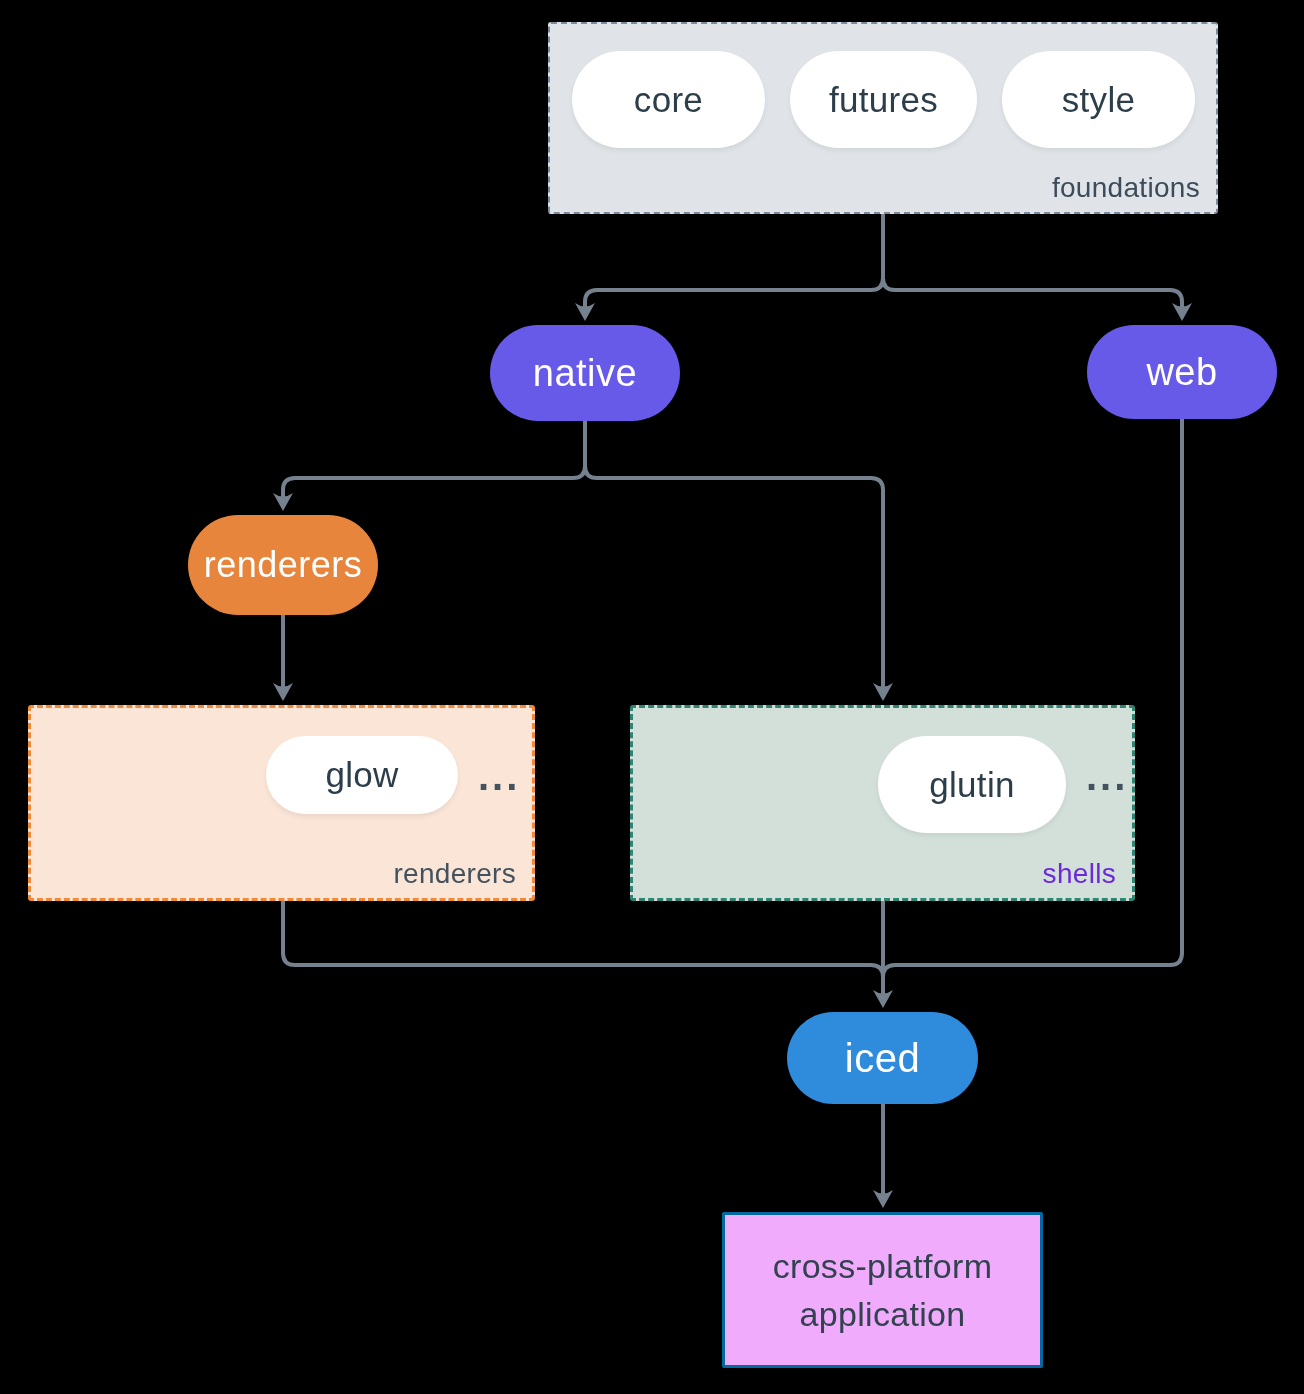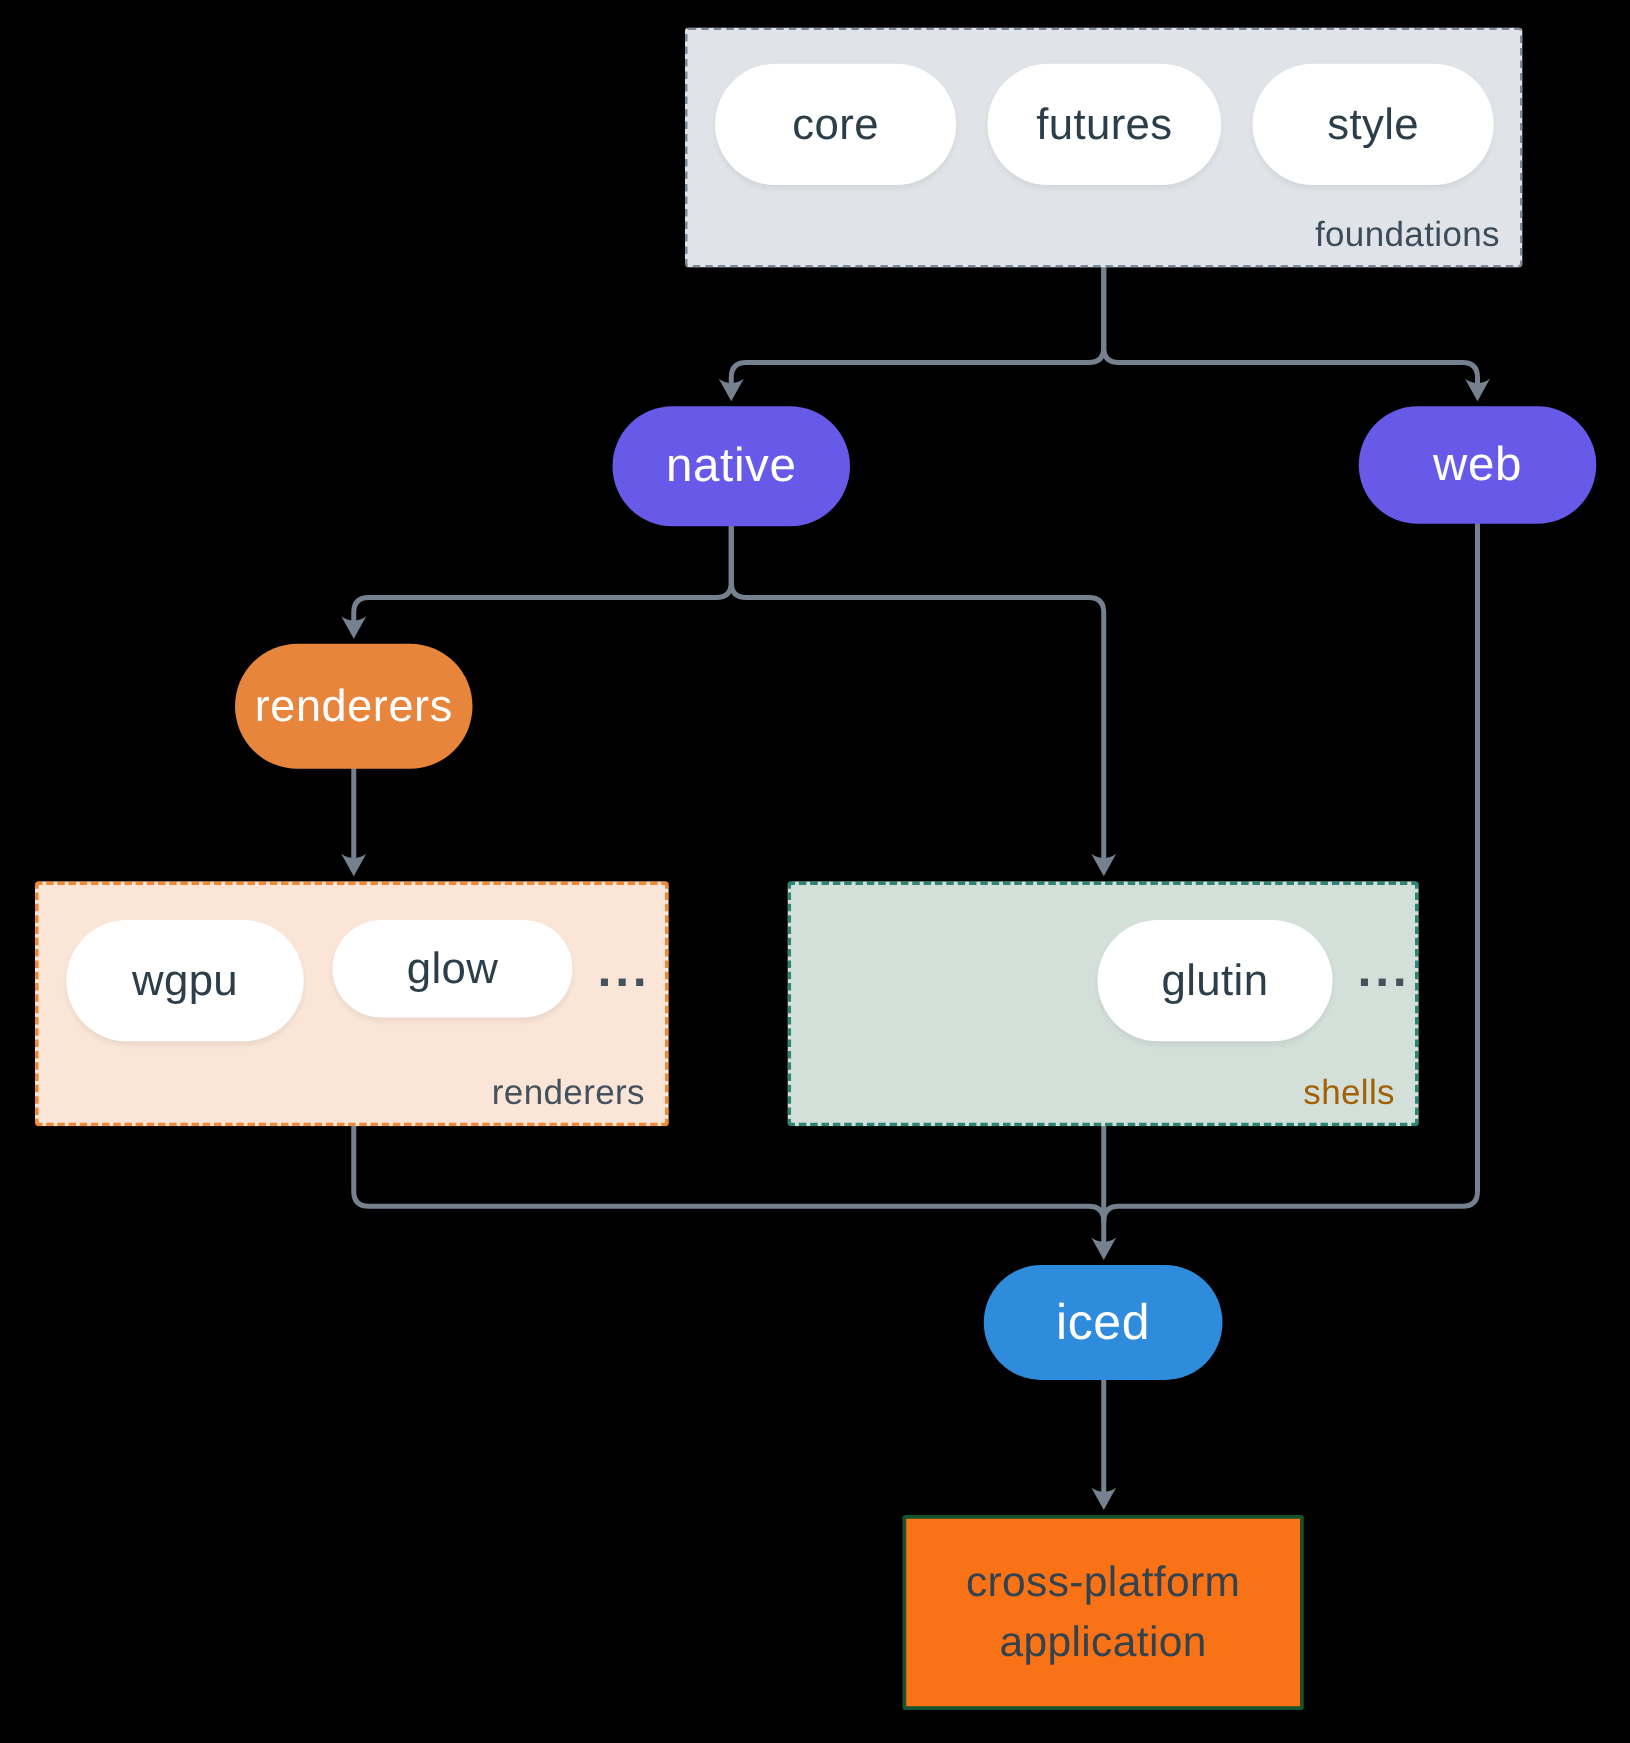--- a/index.html
+++ b/index.html
@@ -26,21 +26,21 @@
 
   .zone-label {
     position: absolute;
     right: 16px;
     bottom: 8px;
     font-size: 28px;
     letter-spacing: 0.3px;
   }
   .lbl-foundations { color: #3c4c5a; }
   .lbl-renderers   { color: #43525f; }
-  .lbl-shells      { color: #a16207; }
+  .lbl-shells      { color: #6d28d9; }
 
   .pill {
     position: absolute;
     background: #ffffff;
     border-radius: 60px;
     display: flex;
     align-items: center;
     justify-content: center;
     font-size: 35px;
     color: #2d3e4b;
@@ -65,22 +65,22 @@
     position: absolute;
     font-size: 40px;
     font-weight: bold;
     color: #43525f;
     letter-spacing: 3px;
   }
 
   .app-box {
     position: absolute;
     box-sizing: border-box;
-    background: #f97316;
-    border: 3px solid #14532d;
+    background: #f0abfc;
+    border: 3px solid #0369a1;
     border-radius: 2px;
     display: flex;
     flex-direction: column;
     align-items: center;
     justify-content: center;
     color: #33424f;
     font-size: 34px;
     line-height: 1.42;
     letter-spacing: 0.3px;
   }
@@ -133,23 +133,20 @@
   </div>
   <div class="chip chip-purple" style="left:1087px; top:325px; width:190px; height:94px;">
     <span>web</span>
   </div>
 
   <div class="chip chip-orange" style="left:188px; top:515px; width:190px; height:100px;">
     <span>renderers</span>
   </div>
 
   <div class="zone zone-renderers" style="left:28px; top:705px; width:507px; height:196px;">
-    <div class="pill" style="left:22px; top:28px; width:190px; height:97px;">
-      <span>wgpu</span>
-    </div>
     <div class="pill" style="left:235px; top:28px; width:192px; height:78px;">
       <span>glow</span>
     </div>
     <div class="ellipsis" style="left:447px; top:46px;">...</div>
     <div class="zone-label lbl-renderers">renderers</div>
   </div>
 
   <div class="zone zone-shells" style="left:630px; top:705px; width:505px; height:196px;">
     <div class="pill" style="left:245px; top:28px; width:188px; height:97px;">
       <span>glutin</span>

